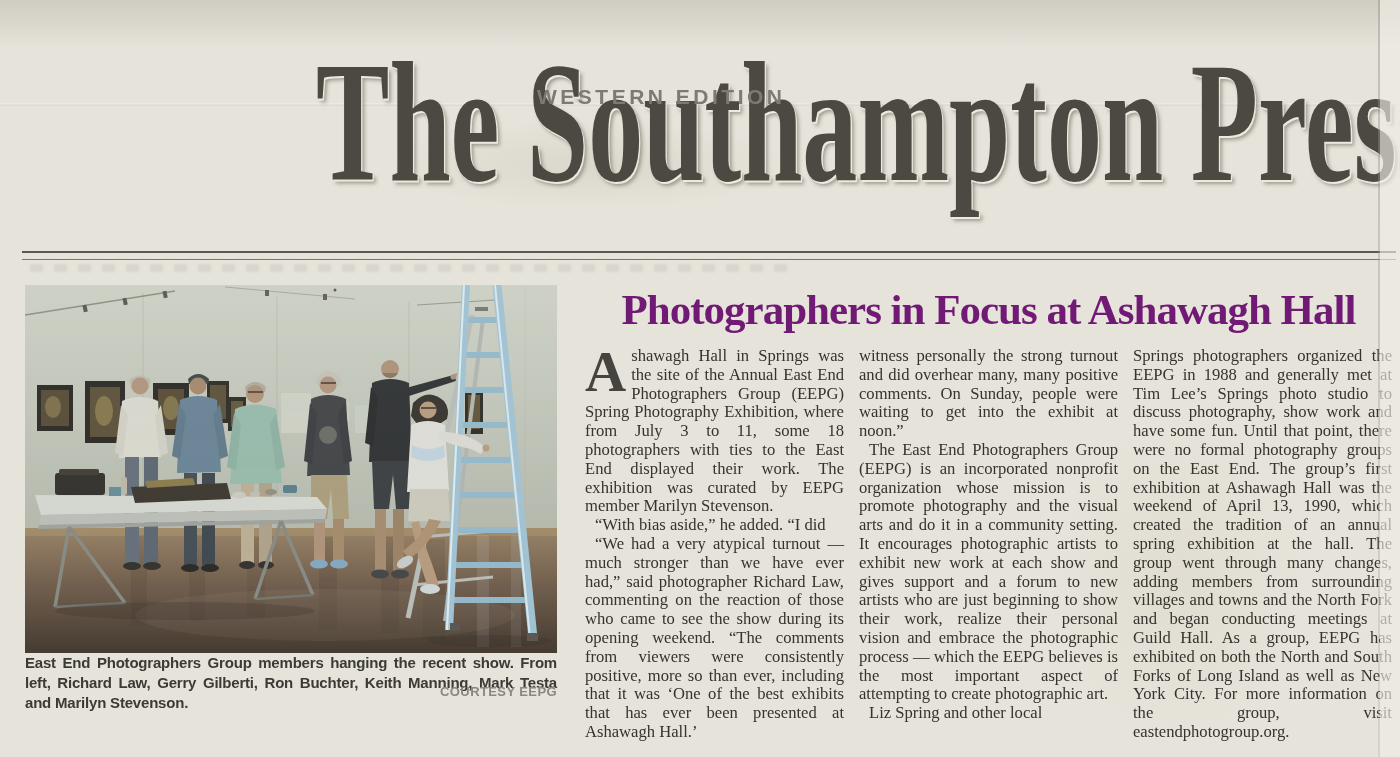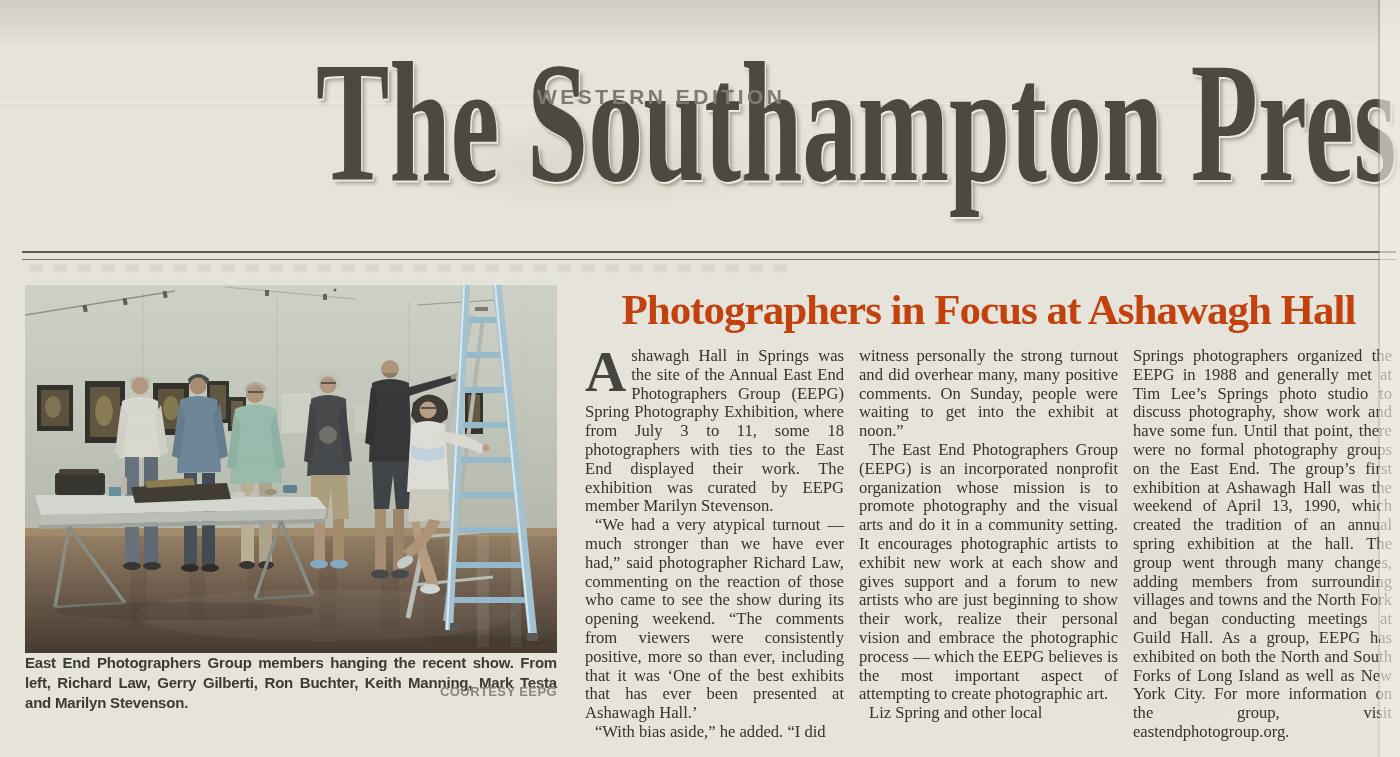--- a/index.html
+++ b/index.html
@@ -61,21 +61,21 @@
   .credit{
     position:absolute;right:0;bottom:11px;
     font-weight:bold;font-size:13px;letter-spacing:.4px;color:#8a877e;
   }
 
   
   .article{position:absolute;left:585px;top:286px;width:807px;}
   .headline{
     margin:0 0 13px 0;text-align:center;
     font-family:"Liberation Serif", serif;font-weight:bold;
-    font-size:43px;line-height:48px;letter-spacing:-1px;color:#c2410c;
+    font-size:43px;line-height:48px;letter-spacing:-1px;color:#701a75;
   }
   .cols{display:flex;gap:15px;}
   .col{flex:1;min-width:0;
     font-size:16.6px;line-height:18.8px;color:#35332e;text-align:justify;}
   .col p{margin:0;}
   .col p.indent{text-indent:10px;}
   .dropcap{
     float:left;font-weight:bold;font-size:57px;line-height:46px;
     padding:2px 5px 0 0;color:#46443e;font-family:"Liberation Serif", serif;
   }
@@ -324,22 +324,22 @@
       <span>East End Photographers Group members hanging the recent show. From left, Richard Law, Gerry Gilberti, Ron Buchter, Keith Manning, Mark Testa and Marilyn Stevenson.</span>
       <span class="credit">COURTESY EEPG</span>
     </figcaption>
   </figure>
 
   <section class="article">
     <h2 class="headline">Photographers in Focus at Ashawagh Hall</h2>
     <div class="cols">
       <div class="col">
         <p><span class="dropcap">A</span><span>shawagh Hall in Springs was the site of the Annual East End Photographers Group (EEPG) Spring Photography Exhibition, where from July 3 to 11, some 18 photographers with ties to the East End displayed their work. The exhibition was curated by EEPG member Marilyn Stevenson.</span></p>
+        <p class="indent">“With bias aside,” he added. “I did</p>
         <p class="indent">“We had a very atypical turnout — much stronger than we have ever had,” said photographer Richard Law, commenting on the reaction of those who came to see the show during its opening weekend. “The comments from viewers were consistently positive, more so than ever, including that it was ‘One of the best exhibits that has ever been presented at Ashawagh Hall.’</p>
-        <p class="indent">“With bias aside,” he added. “I did</p>
       </div>
       <div class="col">
         <p>witness personally the strong turnout and did overhear many, many positive comments. On Sunday, people were waiting to get into the exhibit at noon.”</p>
         <p class="indent">The East End Photographers Group (EEPG) is an incorporated nonprofit organization whose mission is to promote photography and the visual arts and do it in a community setting. It encourages photographic artists to exhibit new work at each show and gives support and a forum to new artists who are just beginning to show their work, realize their personal vision and embrace the photographic process — which the EEPG believes is the most important aspect of attempting to create photographic art.</p>
         <p class="indent">Liz Spring and other local</p>
       </div>
       <div class="col">
         <p>Springs photographers organized the EEPG in 1988 and generally met at Tim Lee’s Springs photo studio to discuss photography, show work and have some fun. Until that point, there were no formal photography groups on the East End. The group’s first exhibition at Ashawagh Hall was the weekend of April 13, 1990, which created the tradition of an annual spring exhibition at the hall. The group went through many changes, adding members from surrounding villages and towns and the North Fork and began conducting meetings at Guild Hall. As a group, EEPG has exhibited on both the North and South Forks of Long Island as well as New York City. For more information on the group, visit eastendphotogroup.org.</p>
       </div>
     </div>

